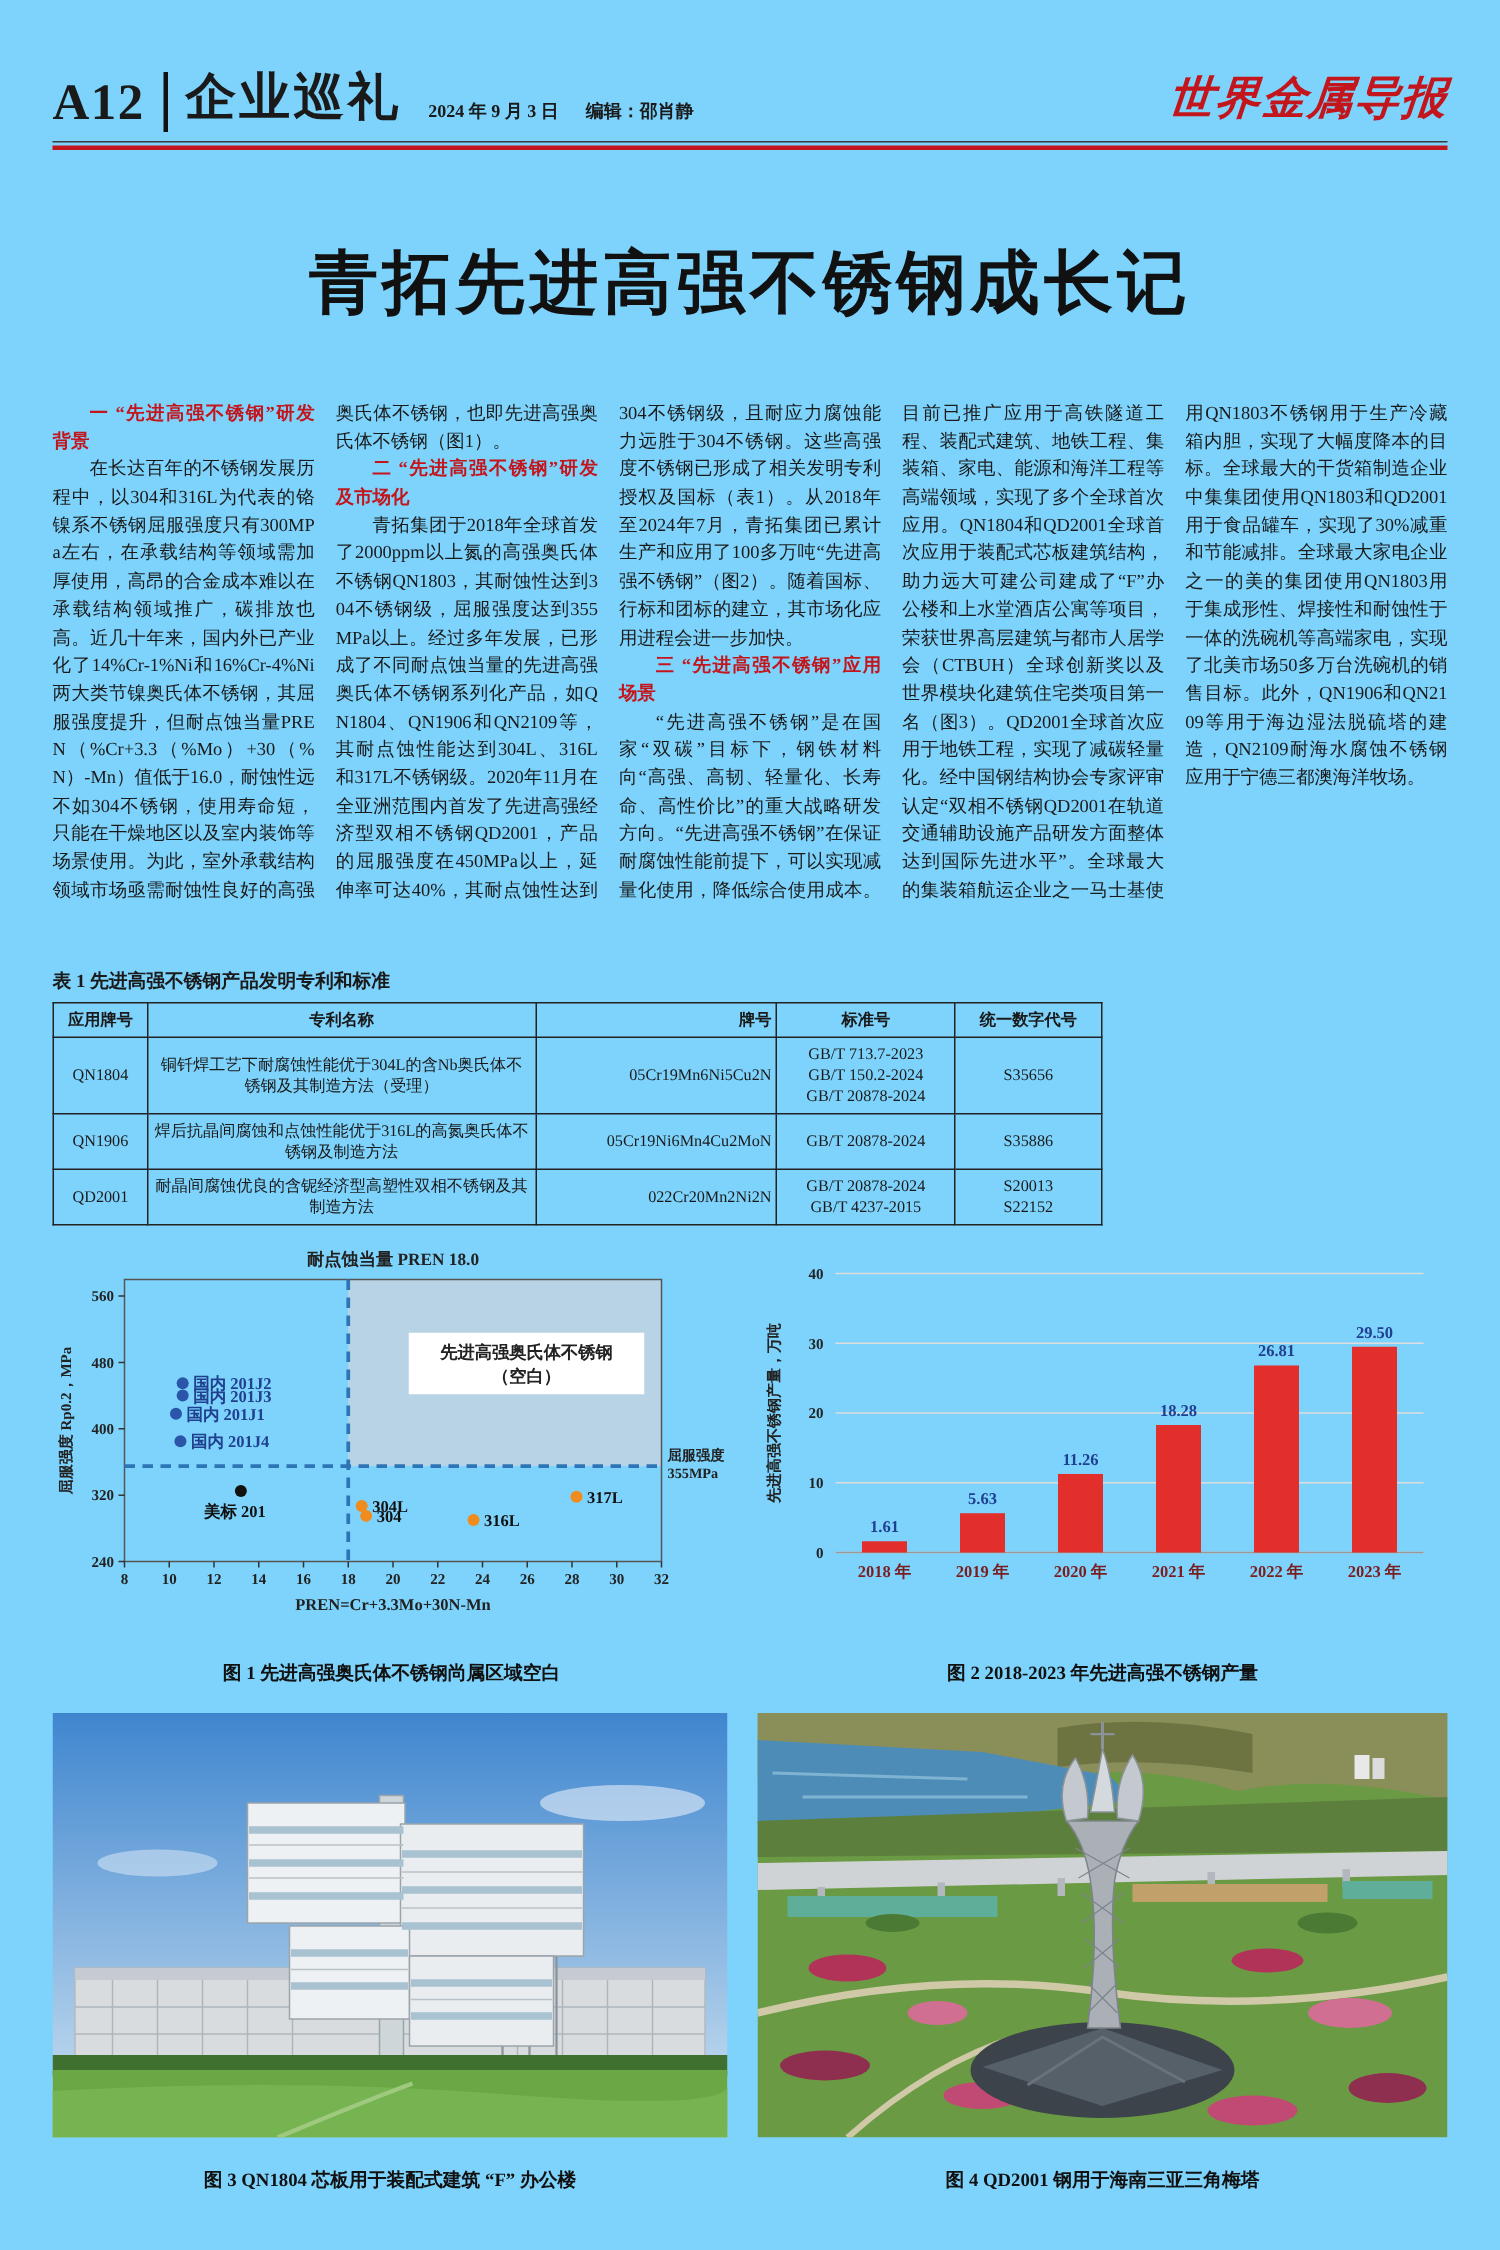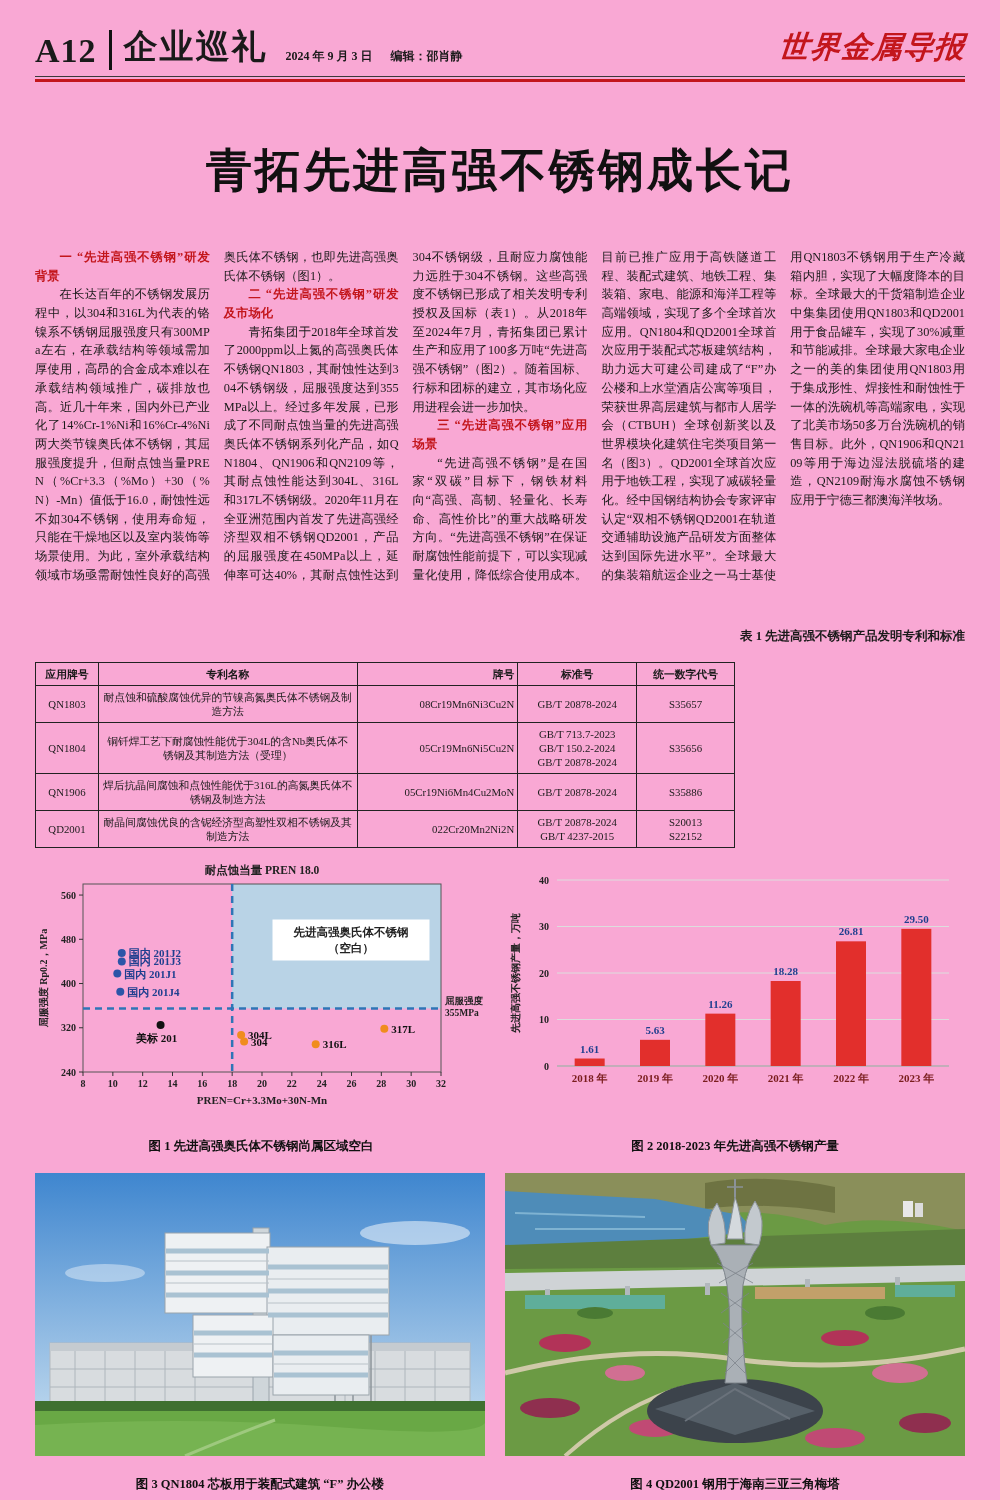--- a/index.html
+++ b/index.html
@@ -1,19 +1,19 @@
 <!DOCTYPE html>
 <html><head>
 <meta charset="utf-8">
 <style>
   * { margin:0; padding:0; box-sizing:border-box; }
   html,body { background:#e9e9e9; }
   body { font-family:"Liberation Serif","DejaVu Serif",serif; color:#1a1a1a; }
-  .page { width:1000px; height:1500px; margin:0 auto; background:#f9a8d4; position:relative;
-          padding:20px 35px 0 35px; overflow:hidden; }
+  .page { width:1000px; height:1500px; margin:0 auto; background:#7dd3fc; position:relative;
+          padding:38px 35px 0 35px; overflow:hidden; }
 
   
   .hdr { display:flex; align-items:flex-end; justify-content:space-between; height:50px; }
   .hdr-left { display:flex; align-items:flex-end; gap:10px; }
   .pageno { font-size:34px; font-weight:700; letter-spacing:1px; }
   .hdr-divider { width:3px; height:40px; background:#111; margin:0 2px; }
   .section-name { font-size:34px; font-weight:700; letter-spacing:2px; }
   .hdr-meta { font-size:12px; font-weight:700; padding-bottom:5px; margin-left:8px; }
   .masthead { font-size:30px; font-weight:900; font-style:italic; color:#c3161c;
               letter-spacing:1px; transform:skewX(-5deg); padding-bottom:2px; }
@@ -24,21 +24,21 @@
   .headline { text-align:center; font-size:46px; font-weight:900; letter-spacing:3px;
               margin:58px 0 46px 0; color:#111; }
 
   
   .columns { column-count:5; column-gap:14px; height:366px; overflow:hidden;
              font-size:12.3px; line-height:1.52; text-align:justify; word-break:break-all;margin-top:32px; }
   .columns p { text-indent:2em; margin:0; }
   .columns p.sec { color:#c3161c; font-weight:700; }
 
   
-  .tbl-caption { text-align:right; font-size:12.5px; font-weight:700; margin:14px 0 17px 0; }
+  .tbl-caption { text-align:left; font-size:12.5px; font-weight:700; margin:14px 0 5px 0; }
   table.patents { width:700px; border-collapse:collapse; font-size:10.8px; line-height:1.3;
                   border:1.5px solid #222; }
   table.patents th, table.patents td { border:1px solid #222; padding:4px 3px; text-align:center;
                   vertical-align:middle; white-space:pre-line; }
   table.patents th { font-weight:700; }
   table.patents th:nth-child(1), table.patents td:nth-child(1) { width:9%; }
   table.patents th:nth-child(2), table.patents td:nth-child(2) { width:37%; }
   table.patents th:nth-child(3), table.patents td:nth-child(3) { width:23%;text-align:right; }
   table.patents th:nth-child(4), table.patents td:nth-child(4) { width:17%; }
   table.patents th:nth-child(5), table.patents td:nth-child(5) { width:14%; }
@@ -86,27 +86,20 @@
     <thead>
         <tr>
           <th>应用牌号</th>
           <th>专利名称</th>
           <th>牌号</th>
           <th>标准号</th>
           <th>统一数字代号</th>
         </tr>
       </thead>
     <tbody>
-        <tr>
-          <td>QN1803</td>
-          <td>耐点蚀和硫酸腐蚀优异的节镍高氮奥氏体不锈钢及制造方法</td>
-          <td>08Cr19Mn6Ni3Cu2N</td>
-          <td>GB/T 20878-2024</td>
-          <td>S35657</td>
-        </tr>
         <tr>
           <td>QN1804</td>
           <td>铜钎焊工艺下耐腐蚀性能优于304L的含Nb奥氏体不锈钢及其制造方法（受理）</td>
           <td>05Cr19Mn6Ni5Cu2N</td>
           <td>GB/T 713.7-2023
 GB/T 150.2-2024
 GB/T 20878-2024</td>
           <td>S35656</td>
         </tr>
         <tr>

